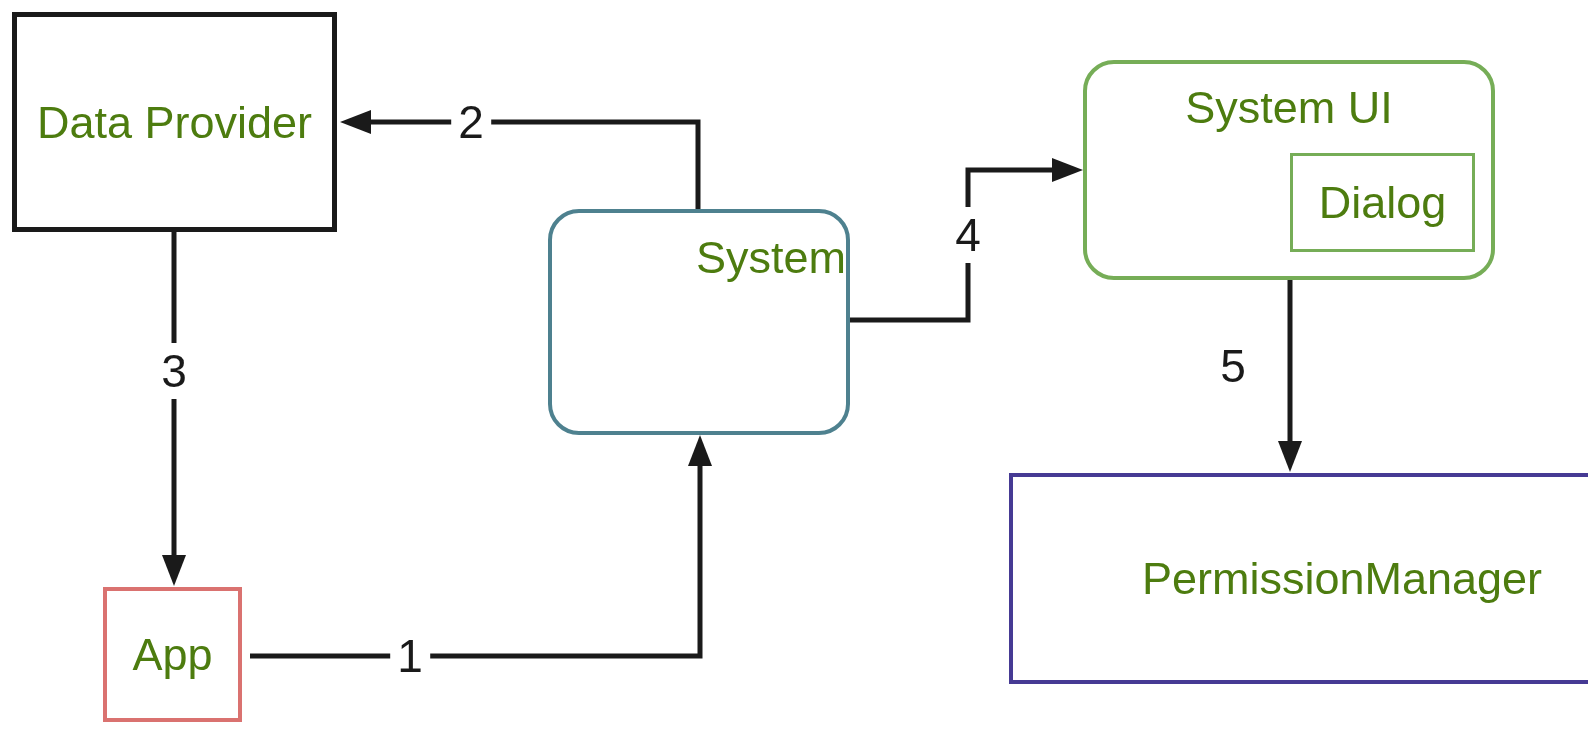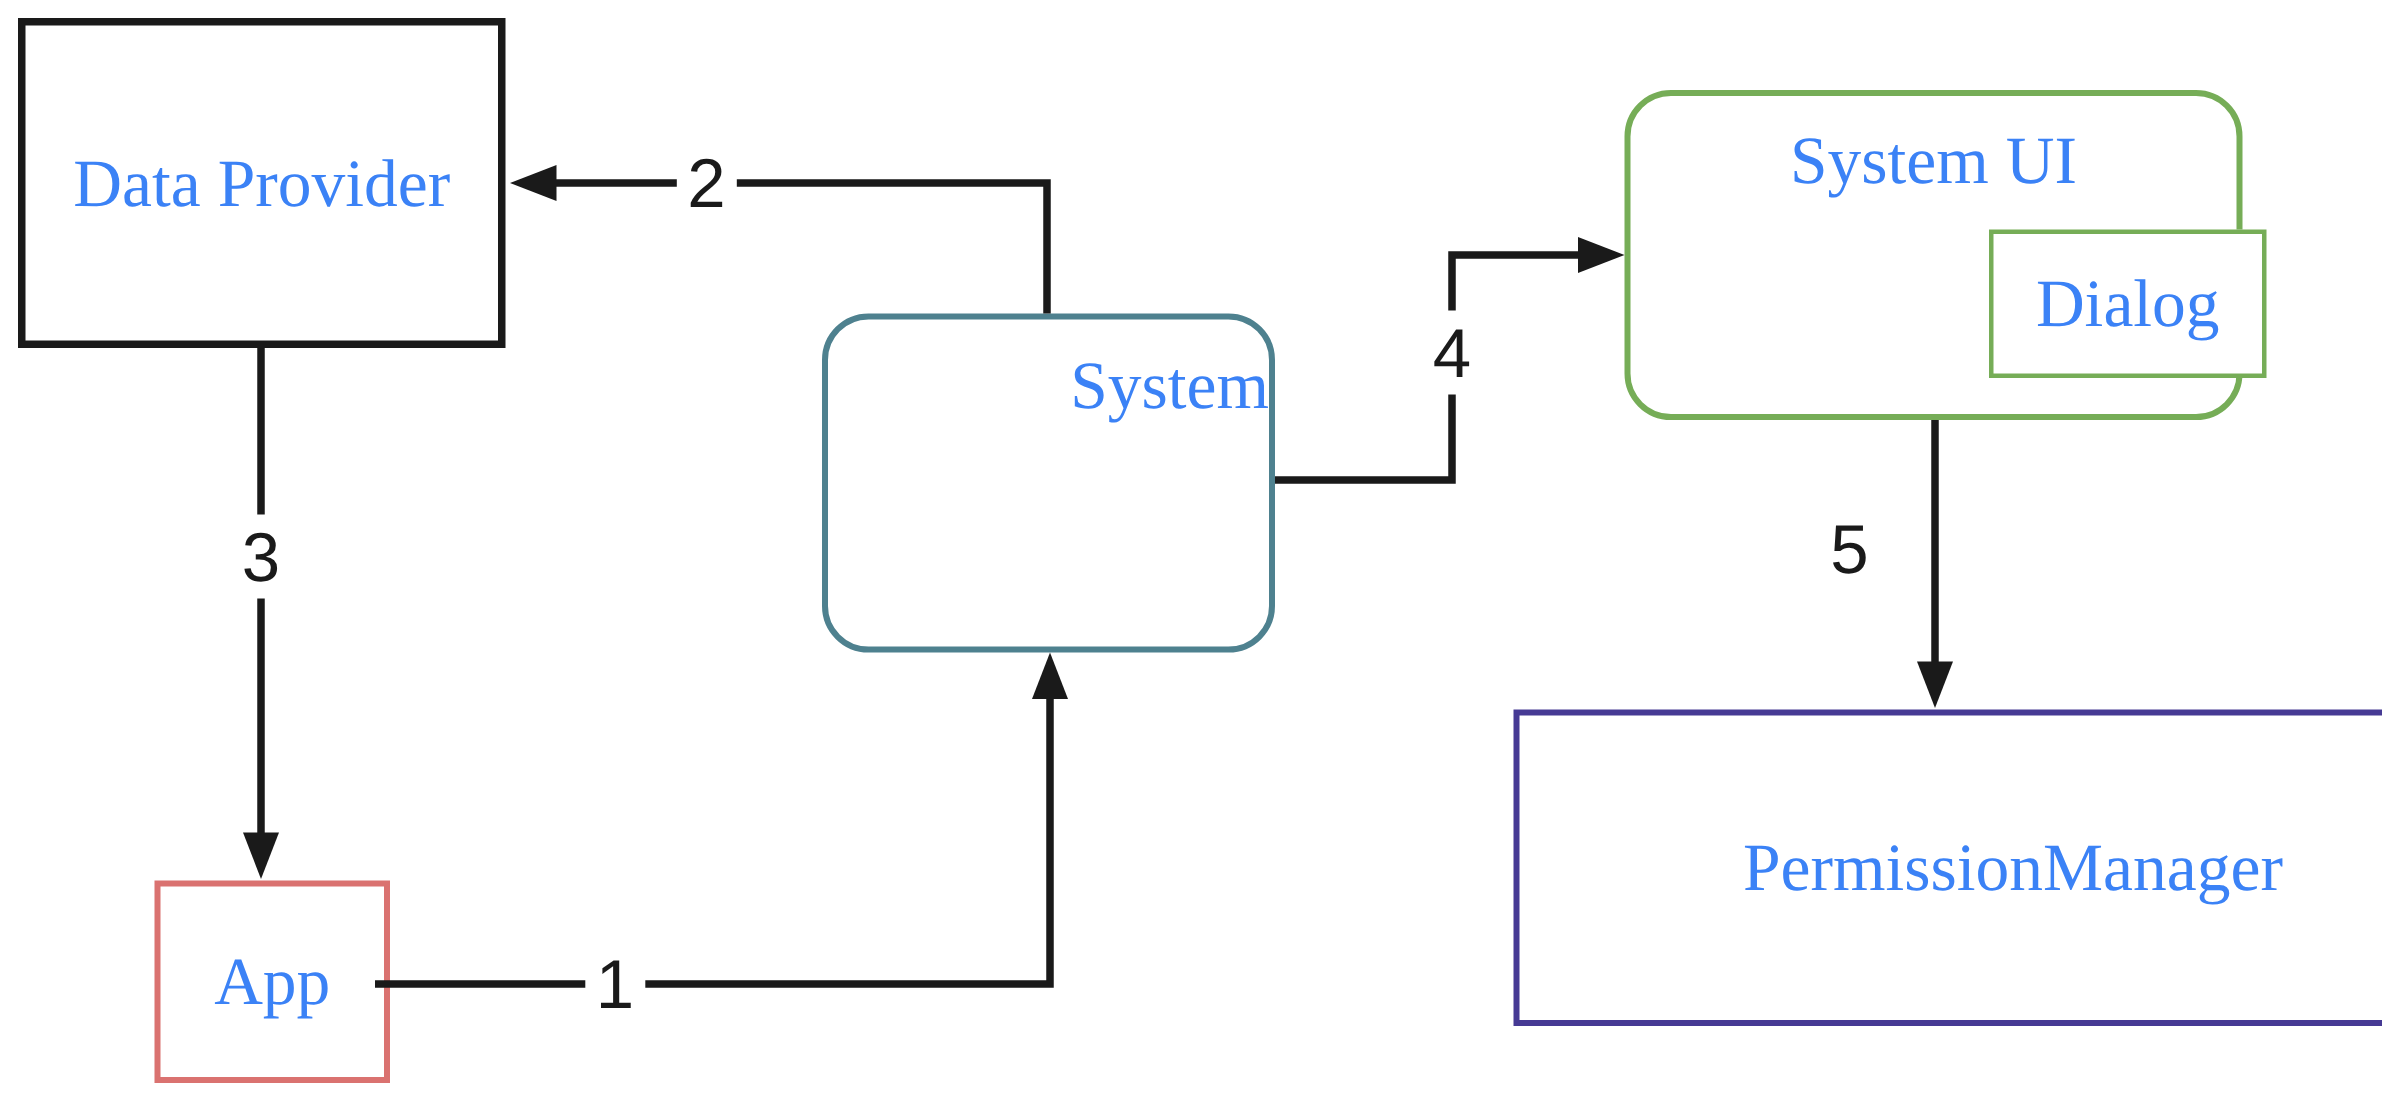--- a/index.html
+++ b/index.html
@@ -18,23 +18,22 @@
   }
   .node {
     position: absolute;
     box-sizing: border-box;
     background: #ffffff;
     display: flex;
     align-items: center;
     justify-content: center;
     font-size: 45px;
     line-height: 1;
-    color: #3b82f6;
+    color: #4d7c0f;
     z-index: 1;
-    font-family: Liberation Serif, serif;
   }
   .node--container {
     flex-direction: column;
     justify-content: flex-start;
     align-items: center;
     border-radius: 31px;
   }
   .node-title {
     line-height: 1;
   }
@@ -46,42 +45,41 @@
     align-items: center;
     justify-content: center;
     font-size: 45px;
     line-height: 1;
   }
   #node-data-provider {
     left: 12px; top: 12px; width: 325px; height: 220px;
     border: 5px solid #1a1a1a;
   }
   #node-app {
-    left: 103px; top: 587px; width: 157px; height: 135px;
+    left: 103px; top: 587px; width: 139px; height: 135px;
     border: 4px solid #da7270;
   }
   #node-system {
     left: 548px; top: 209px; width: 302px; height: 226px;
     border: 4px solid #4e818f;
     align-items: flex-end;
   }
   #node-system .node-title { margin-top: 22px; }
   #subnode-app-ops {
     left: 18px; top: 102px; width: 248px; height: 95px;
     border: 3px solid #4e818f;
   }
   #node-system-ui {
     left: 1083px; top: 60px; width: 412px; height: 220px;
     border: 4px solid #76ad57;
   }
   #node-system-ui .node-title { margin-top: 21px; }
   #subnode-dialog {
     left: 203px; top: 89px; width: 185px; height: 99px;
     border: 3px solid #76ad57;
-    margin-left: 36px;
   }
   #node-permission-manager {
     left: 1009px; top: 473px; width: 666px; height: 211px;
     border: 4px solid #463a94;
   }
   svg.edges {
     position: absolute;
     left: 0; top: 0;
     width: 1588px;
     height: 740px;

